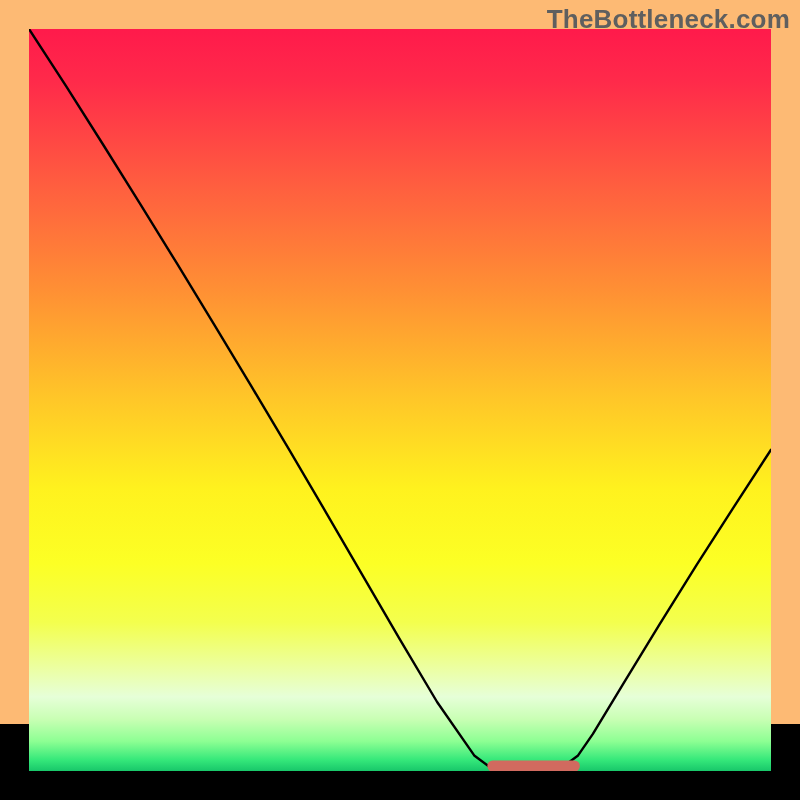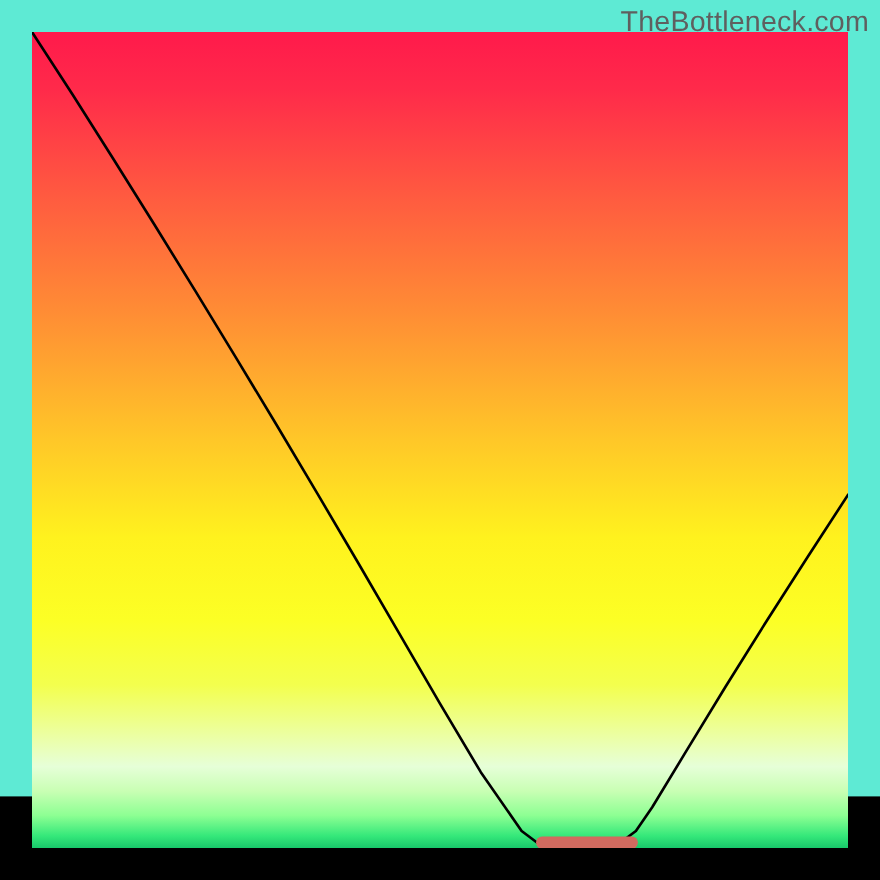--- a/index.html
+++ b/index.html
@@ -9,21 +9,22 @@
     height: 800px;
     background: #000;
     overflow: hidden;
   }
   .frame {
     position: absolute;
     left: 0;
     top: 0;
     width: 800px;
     height: 724px;
-    background: #5eead4;
+    background: #fdba74;
+    font-weight: bold;
   }
   .plot {
     position: absolute;
     left: 29px;
     top: 29px;
     width: 742px;
     height: 742px;
     overflow: hidden;
   }
   .watermark {

